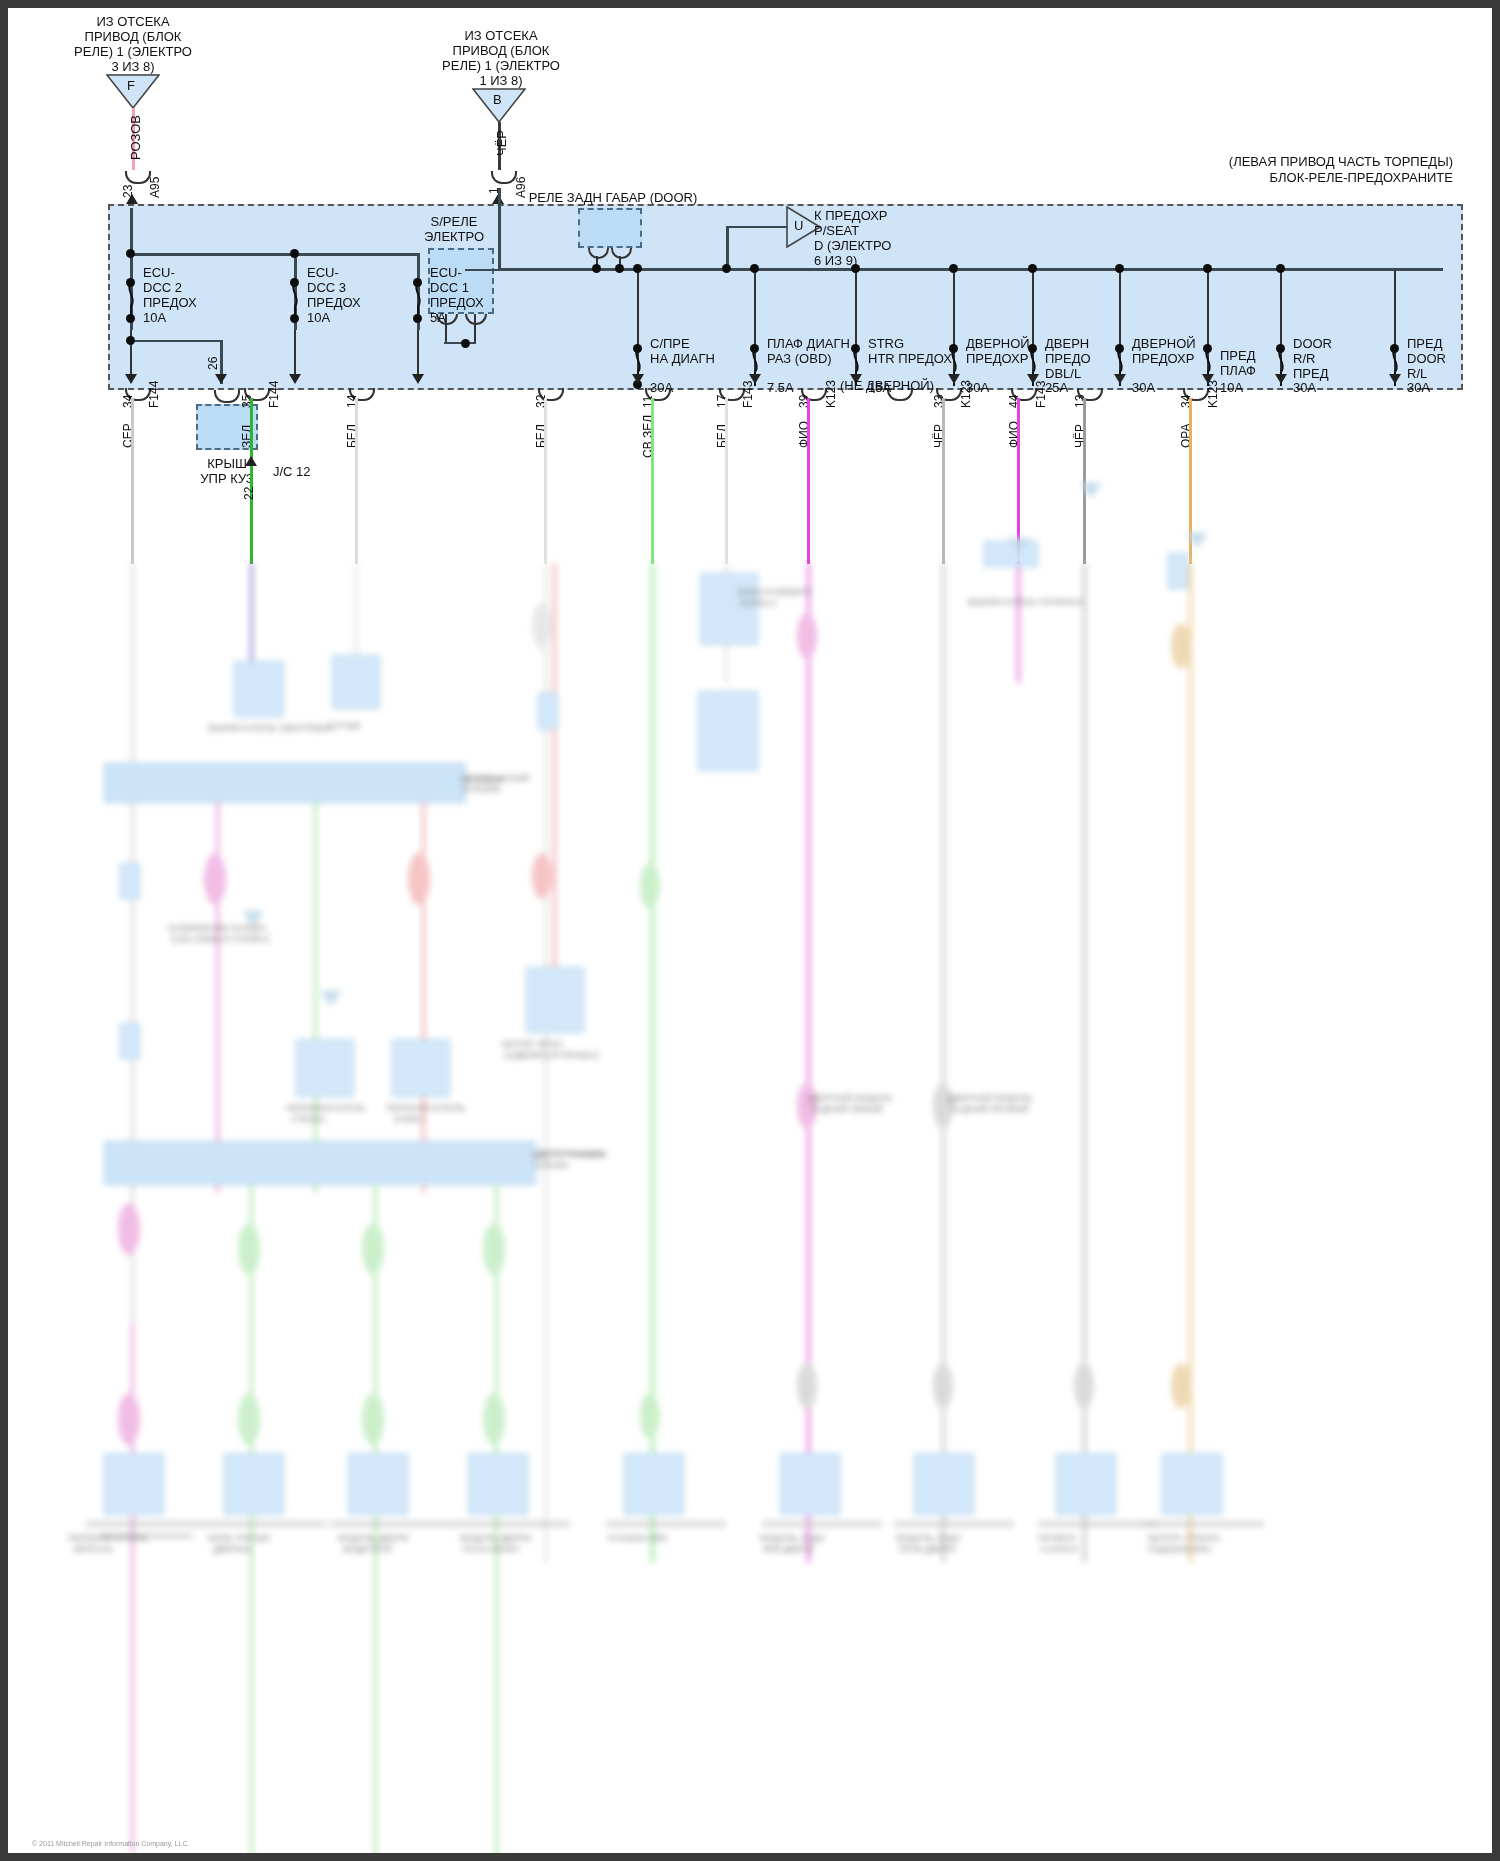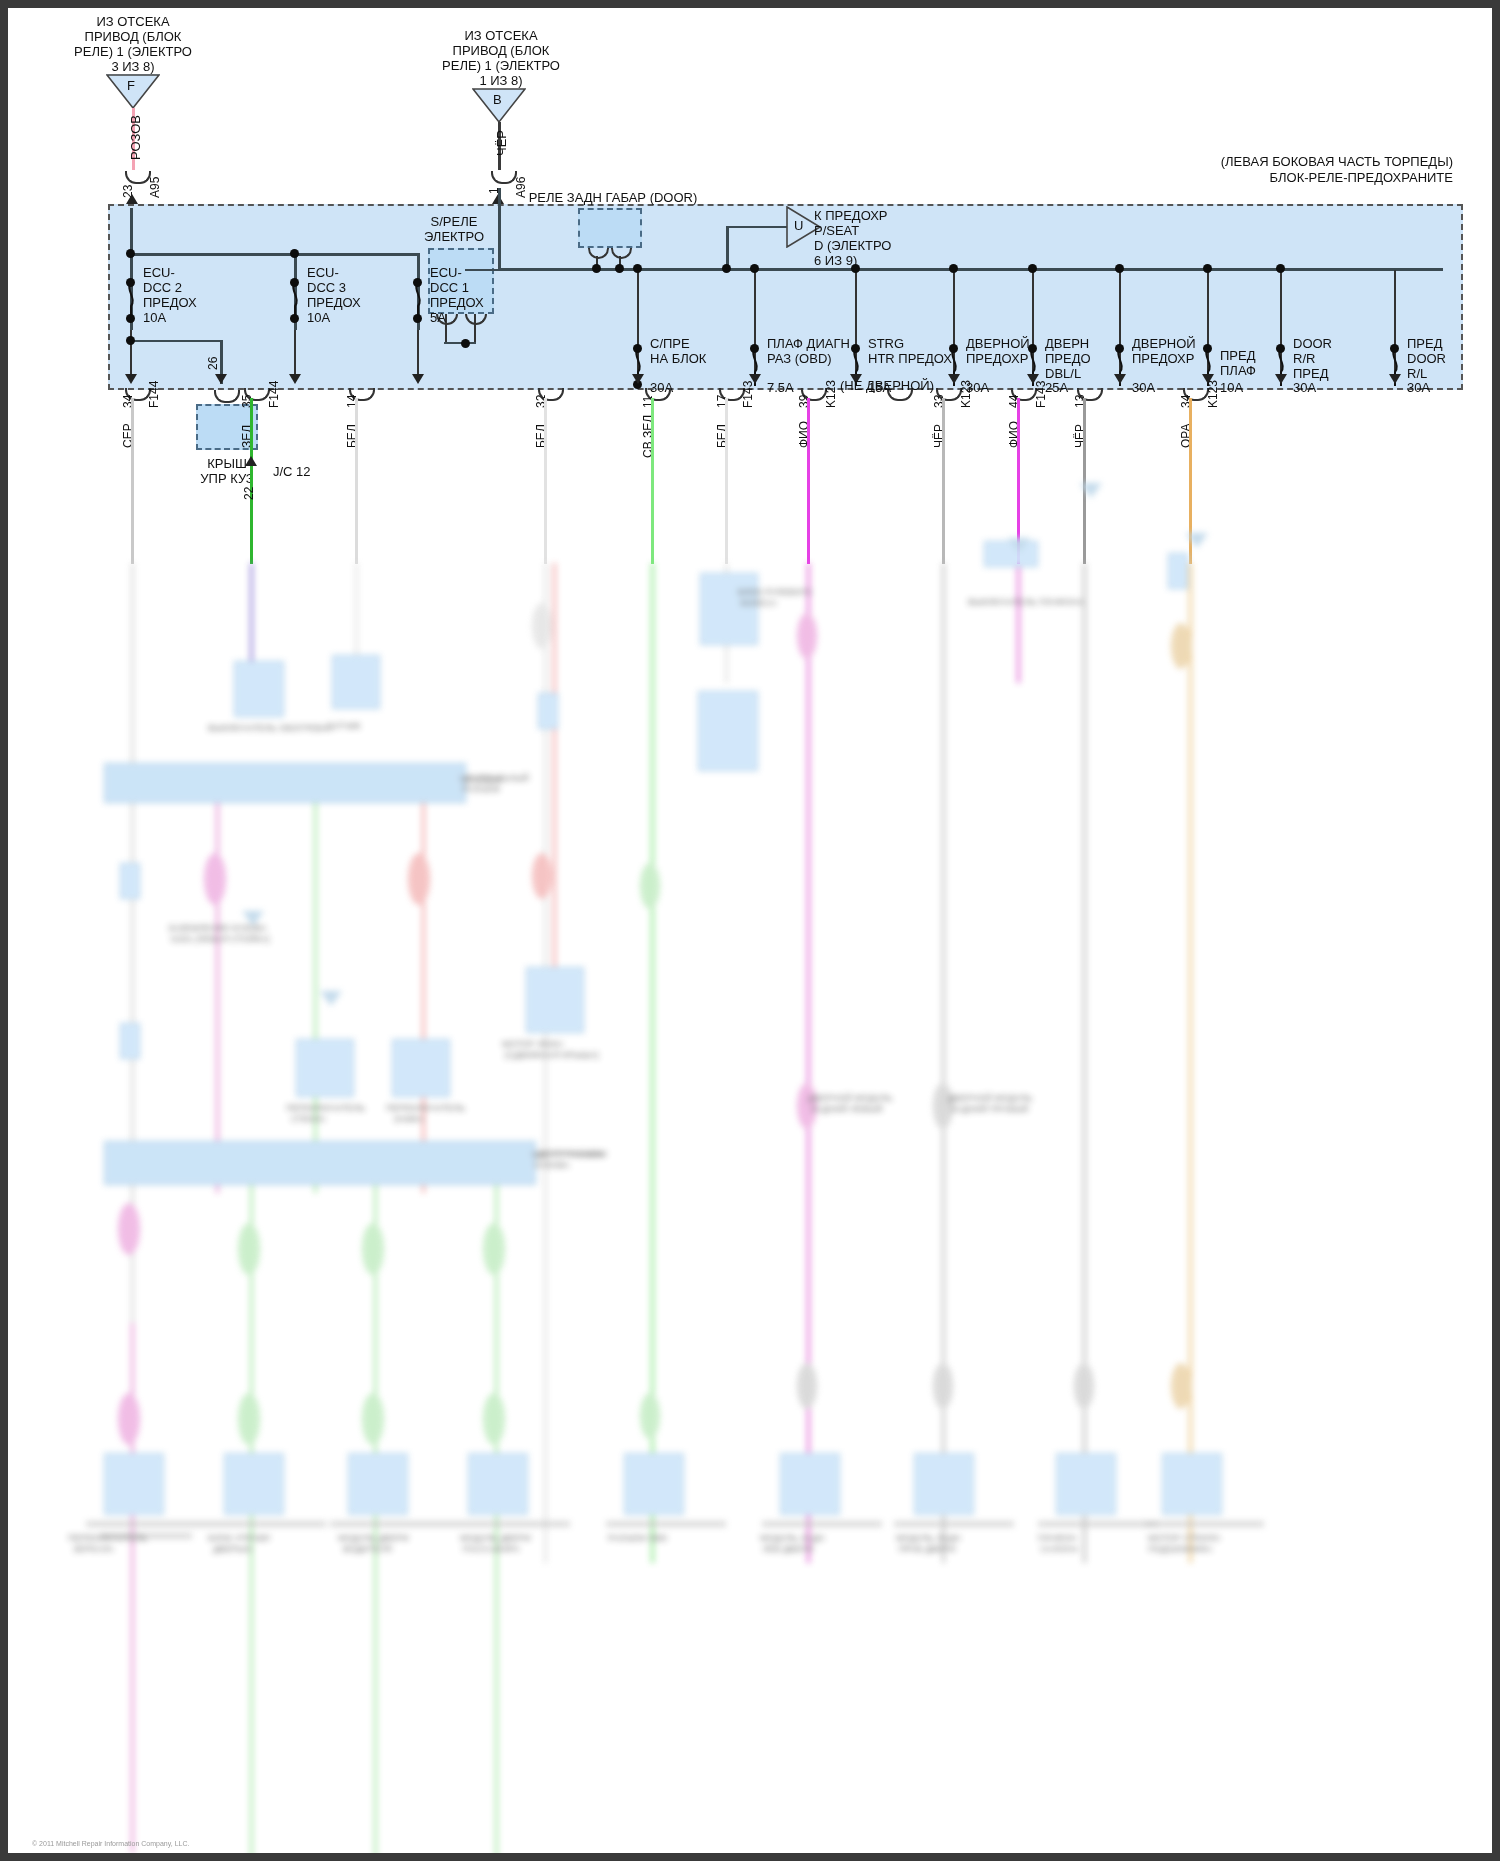--- a/index.html
+++ b/index.html
@@ -97,21 +97,21 @@
       </svg>
     </div>
     <div class="tri-lbl" style="left:485px;top:84px;">B</div>
     <div class="lw" style="left:490px;top:114px;height:48px;background:#3a3a3a;"></div>
     <div class="vtxt" style="left:486px;top:148px;">ЧЁР</div>
     <div class="vtxt" style="left:479px;top:186px;font-size:12px;">1</div>
     <div class="vtxt" style="left:506px;top:190px;font-size:12px;">A96</div>
     <div class="cupL" style="left:483px;top:163px;"></div>
     <div class="arrow-u" style="left:484px;top:186px;"></div>
 
-    <div class="txt" style="left:1125px;top:146px;text-align:right;width:320px;">(ЛЕВАЯ БОКОВАЯ ЧАСТЬ ТОРПЕДЫ)</div>
+    <div class="txt" style="left:1125px;top:146px;text-align:right;width:320px;">(ЛЕВАЯ ПРИВОД ЧАСТЬ ТОРПЕДЫ)</div>
     <div class="txt" style="left:1125px;top:162px;text-align:right;width:320px;">БЛОК-РЕЛЕ-ПРЕДОХРАНИТЕ</div>
 
     <div id="fuseblock"></div>
 
     <div class="hbus" style="left:122px;top:245px;width:290px;"></div>
     <div class="vbus" style="left:122px;top:200px;height:122px;"></div>
     <div class="vbus" style="left:286px;top:245px;height:77px;"></div>
     <div class="vbus" style="left:409px;top:245px;height:77px;"></div>
     <div class="dot" style="left:118px;top:241px;"></div>
     <div class="dot" style="left:282px;top:241px;"></div>
@@ -193,21 +193,21 @@
     <div class="txt" style="left:422px;top:302px;">5A</div>
     <div class="wire" style="left:409px;top:322px;height:52px;"></div>
     <svg style="position:absolute;left:402px;top:272px;" width="16" height="44">
       <path d="M8,2 C2,10 14,18 8,26 L8,40" fill="none" stroke="#111" stroke-width="2"></path>
     </svg>
     <div class="dot" style="left:405px;top:270px;"></div>
     <div class="dot" style="left:405px;top:306px;"></div>
     <div class="arrow-d" style="left:404px;top:366px;"></div>
 
     <div class="txt" style="left:642px;top:328px;">С/ПРЕ
-НА БЛОК</div>
+НА ДИАГН</div>
     <div class="txt" style="left:642px;top:372px;">30A</div>
     <div class="wire" style="left:629px;top:262px;height:112px;"></div>
     <svg style="position:absolute;left:622px;top:338px;" width="16" height="44">
       <path d="M8,2 C2,10 14,18 8,26 L8,40" fill="none" stroke="#111" stroke-width="2"></path>
     </svg>
     <div class="dot" style="left:625px;top:256px;"></div>
     <div class="dot" style="left:625px;top:336px;"></div>
     <div class="dot" style="left:625px;top:372px;"></div>
     <div class="arrow-d" style="left:624px;top:366px;"></div>
 

